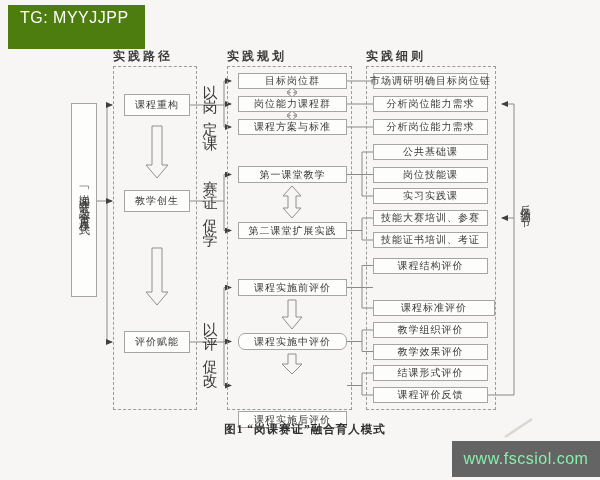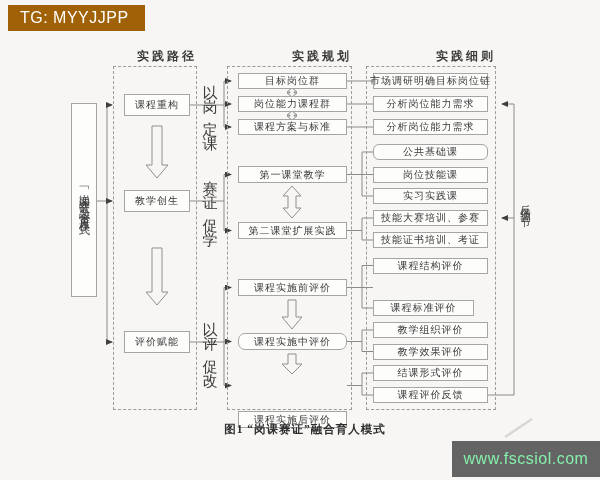--- a/index.html
+++ b/index.html
@@ -4,35 +4,35 @@
 <style>
   html,body{margin:0;padding:0;}
   .page{
     position:relative;width:600px;height:480px;overflow:hidden;
     background:#f7f6f4;
     font-family:"Liberation Serif","DejaVu Serif",serif;
     color:#3a3a3a;
   }
   .badge{
     position:absolute;left:8px;top:5px;
-    background:#a16207;color:#ffffff;
+    background:#4d7c0f;color:#ffffff;
     font-family:"Liberation Sans","DejaVu Sans",sans-serif;
     font-size:16px;letter-spacing:.5px;
-    padding:4px 16px 4px 12px;
+    padding:4px 16px 22px 12px;
   }
   .watermark{
     position:absolute;left:452px;top:441px;width:148px;height:36px;
     background:#646464;color:#86efac;
     font-family:"Liberation Sans","DejaVu Sans",sans-serif;
     font-size:16px;letter-spacing:.5px;
     display:flex;align-items:center;justify-content:center;
   }
   .svglayer{position:absolute;left:0;top:0;pointer-events:none;}
   .colheader{
-    position:absolute;top:48px;height:14px;text-align:right;
+    position:absolute;top:48px;height:14px;text-align:left;
     font-size:12px;font-weight:bold;letter-spacing:3px;color:#3a3a3a;
   }
   .dashed{position:absolute;border:1px dashed #9b9b9b;box-sizing:border-box;}
   .box{
     position:absolute;background:#fdfdfc;border:1px solid #a5a5a5;box-sizing:border-box;
     display:flex;align-items:center;justify-content:center;
     font-size:10px;letter-spacing:1px;white-space:nowrap;color:#3a3a3a;
   }
   .vbox{
     position:absolute;left:71px;top:103px;width:26px;height:194px;
@@ -158,27 +158,27 @@
   <div class="box" style="left:238px;top:119px;width:109px;height:16px;">课程方案与标准</div>
   <div class="box" style="left:238px;top:166px;width:109px;height:17px;">第一课堂教学</div>
   <div class="box" style="left:238px;top:222px;width:109px;height:17px;">第二课堂扩展实践</div>
   <div class="box" style="left:238px;top:279px;width:109px;height:17px;">课程实施前评价</div>
   <div class="box" style="left:238px;top:333px;width:109px;height:17px;border-radius:7px;">课程实施中评价</div>
   <div class="box" style="left:238px;top:377px;width:109px;height:17px;margin-top:34px;">课程实施后评价</div>
 
   <div class="box" style="left:373px;top:73px;width:115px;height:16px;">市场调研明确目标岗位链</div>
   <div class="box" style="left:373px;top:96px;width:115px;height:16px;">分析岗位能力需求</div>
   <div class="box" style="left:373px;top:119px;width:115px;height:16px;">分析岗位能力需求</div>
-  <div class="box" style="left:373px;top:144px;width:115px;height:16px;border-radius:6px;">公共基础课</div>
+  <div class="box" style="left:373px;top:144px;width:115px;height:16px;">公共基础课</div>
   <div class="box" style="left:373px;top:166.5px;width:115px;height:16px;">岗位技能课</div>
   <div class="box" style="left:373px;top:188px;width:115px;height:16px;">实习实践课</div>
   <div class="box" style="left:373px;top:210px;width:115px;height:16px;">技能大赛培训、参赛</div>
   <div class="box" style="left:373px;top:232px;width:115px;height:16px;">技能证书培训、考证</div>
   <div class="box" style="left:373px;top:257.5px;width:115px;height:16px;">课程结构评价</div>
-  <div class="box" style="left:373px;top:300px;width:101px;height:16px;">课程标准评价</div>
+  <div class="box" style="left:373px;top:300px;width:122px;height:16px;">课程标准评价</div>
   <div class="box" style="left:373px;top:322px;width:115px;height:16px;">教学组织评价</div>
   <div class="box" style="left:373px;top:343.5px;width:115px;height:16px;">教学效果评价</div>
   <div class="box" style="left:373px;top:365px;width:115px;height:16px;">结课形式评价</div>
   <div class="box" style="left:373px;top:387px;width:115px;height:16px;">课程评价反馈</div>
 
   <div class="vlabel">反馈调节</div>
 
   <div class="caption">图1 “岗课赛证”融合育人模式</div>
 
   <div class="watermark">www.fscsiol.com</div>

